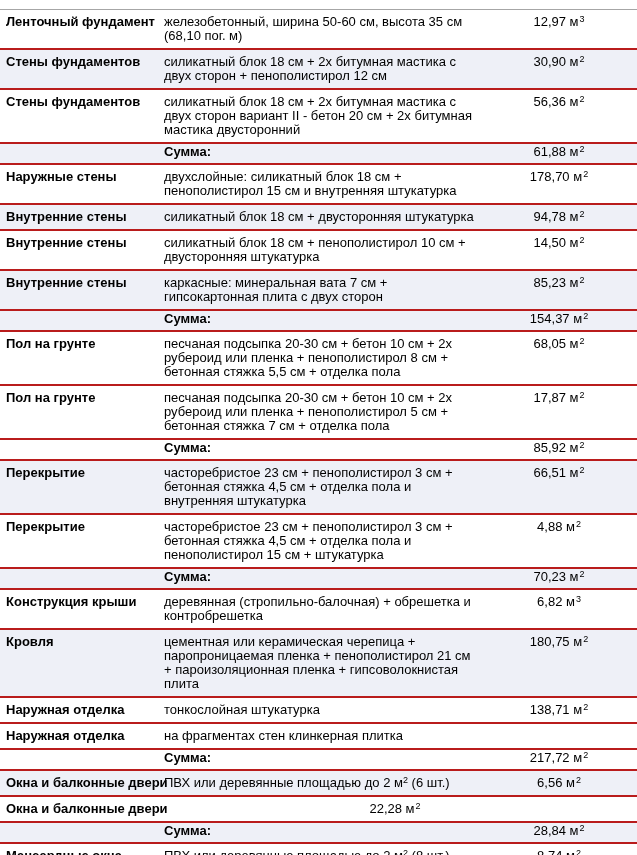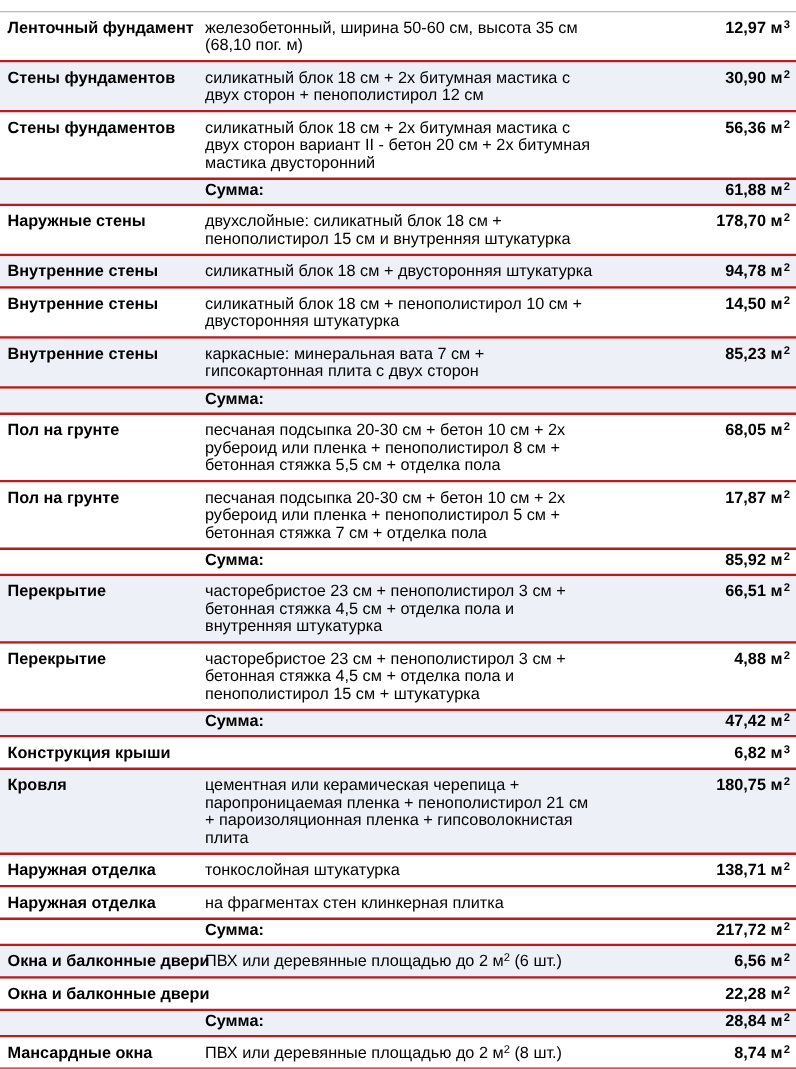--- a/index.html
+++ b/index.html
@@ -34,23 +34,23 @@
     white-space: nowrap;
     overflow: visible;
   }
   .c2 {
     flex: none;
     width: 315px;
     padding: 5px 7px 5px 6px;
   }
   .c3 {
     flex: 1;
-    text-align: right;
+    text-align: center;
     padding: 5px 5px 5px 0;
-    font-weight: bold;
+    font-weight: normal;
     white-space: nowrap;
   }
   .row.sum .c1, .row.sum .c2, .row.sum .c3 { padding-top: 1px; padding-bottom: 4px; }
   .row.sum .c2 { font-weight: bold; }
   sup {
     font-size: 9px;
     line-height: 0;
     position: relative;
     top: -4px;
     vertical-align: baseline;
@@ -97,20 +97,21 @@
     <div class="c3"><span>14,50 м</span><sup>2</sup></div>
   </div>
     <div class="row shaded">
     <div class="c1">Внутренние стены</div>
     <div class="c2">каркасные: минеральная вата 7 см + гипсокартонная плита с двух сторон</div>
     <div class="c3"><span>85,23 м</span><sup>2</sup></div>
   </div>
     <div class="row shaded sum">
     <div class="c1"></div>
     <div class="c2">Сумма:</div>
+    <div class="c3"><span>154,37 м</span><sup>2</sup></div>
   </div>
     <div class="row">
     <div class="c1">Пол на грунте</div>
     <div class="c2">песчаная подсыпка 20-30 см + бетон 10 см + 2х рубероид или пленка + пенополистирол 8 см + бетонная стяжка 5,5 см + отделка пола</div>
     <div class="c3"><span>68,05 м</span><sup>2</sup></div>
   </div>
     <div class="row">
     <div class="c1">Пол на грунте</div>
     <div class="c2">песчаная подсыпка 20-30 см + бетон 10 см + 2х рубероид или пленка + пенополистирол 5 см + бетонная стяжка 7 см + отделка пола</div>
     <div class="c3"><span>17,87 м</span><sup>2</sup></div>
@@ -126,24 +127,25 @@
     <div class="c3"><span>66,51 м</span><sup>2</sup></div>
   </div>
     <div class="row">
     <div class="c1">Перекрытие</div>
     <div class="c2">часторебристое 23 см + пенополистирол 3 см + бетонная стяжка 4,5 см + отделка пола и пенополистирол 15 см + штукатурка</div>
     <div class="c3"><span>4,88 м</span><sup>2</sup></div>
   </div>
     <div class="row shaded sum">
     <div class="c1"></div>
     <div class="c2">Сумма:</div>
-    <div class="c3"><span>47,42 м</span><sup>2</sup></div>
+    <div class="c3"><span>70,23 м</span><sup>2</sup></div>
   </div>
     <div class="row">
     <div class="c1">Конструкция крыши</div>
+    <div class="c2">деревянная (стропильно-балочная) + обрешетка и контробрешетка</div>
     <div class="c3"><span>6,82 м</span><sup>3</sup></div>
   </div>
     <div class="row shaded">
     <div class="c1">Кровля</div>
     <div class="c2">цементная или керамическая черепица + паропроницаемая пленка + пенополистирол 21 см + пароизоляционная пленка + гипсоволокнистая плита</div>
     <div class="c3"><span>180,75 м</span><sup>2</sup></div>
   </div>
     <div class="row">
     <div class="c1">Наружная отделка</div>
     <div class="c2">тонкослойная штукатурка</div>

